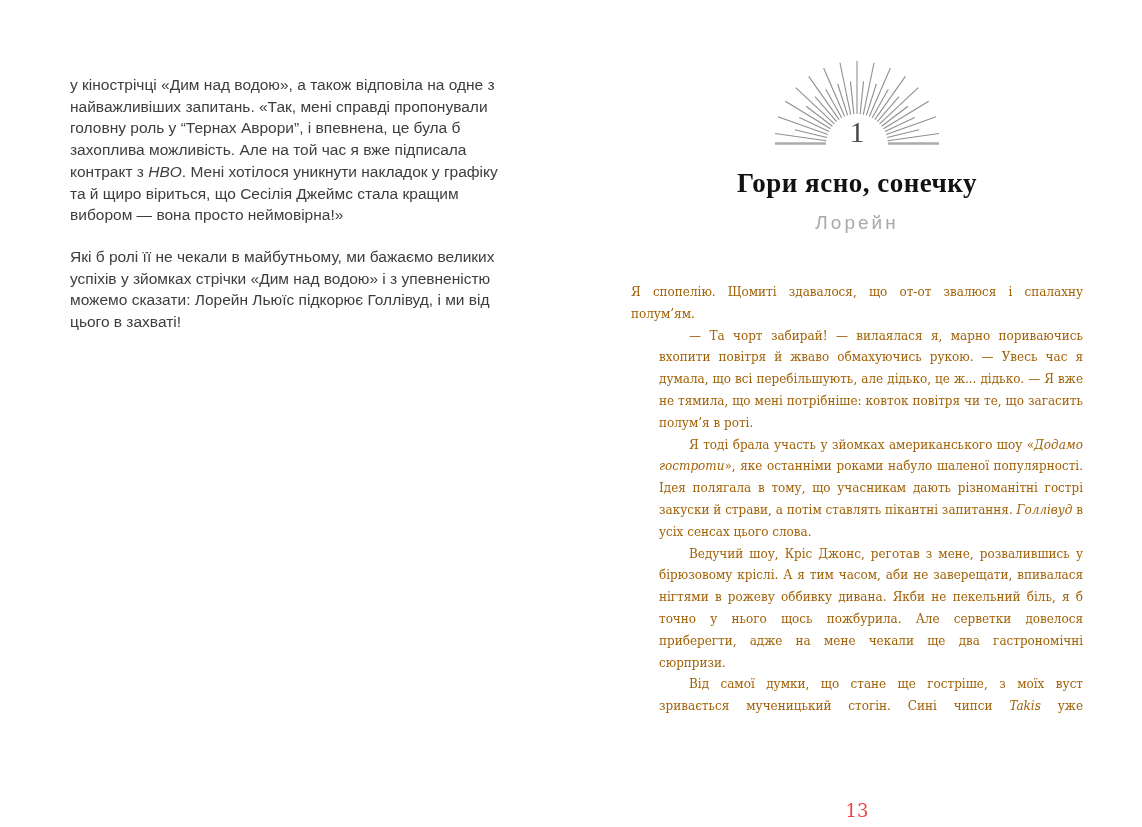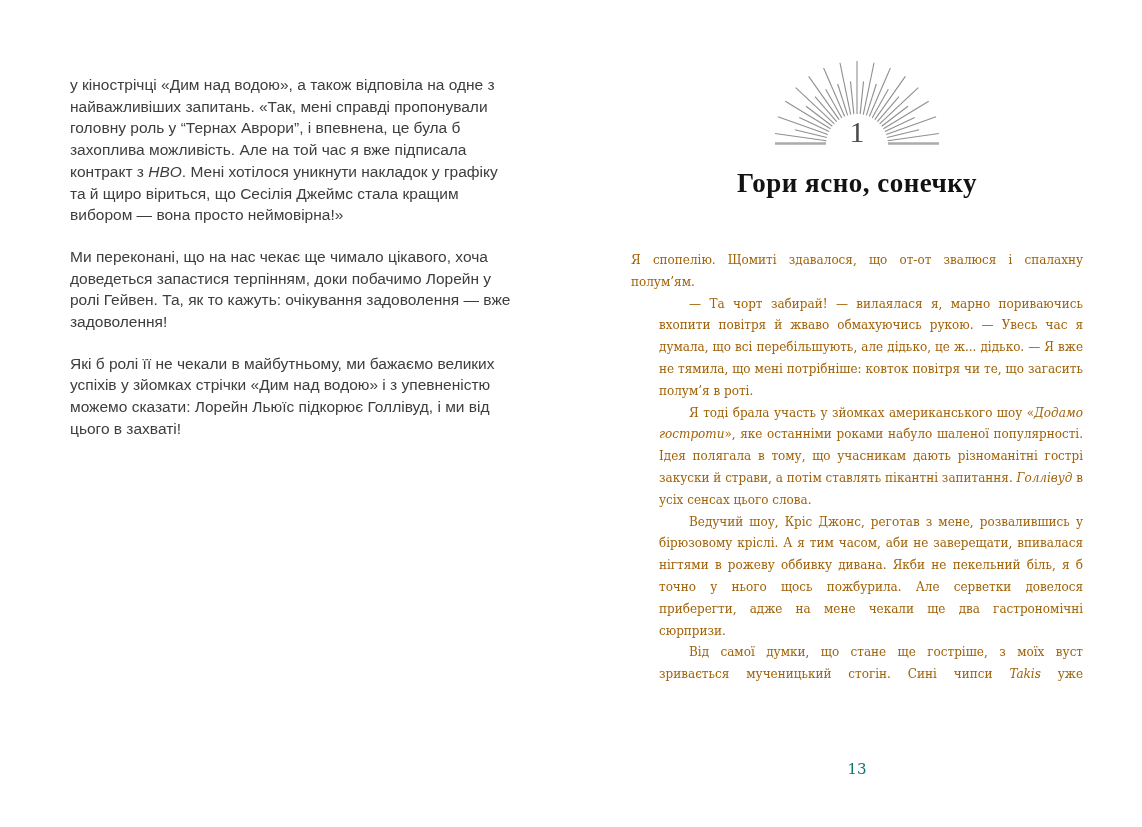--- a/index.html
+++ b/index.html
@@ -61,34 +61,33 @@
     font-size:12px;line-height:21.8px;
     color:#a16207;
     text-align:justify;
     hyphens:auto;
   }
   .chapter-body p{margin:0;}
   .chapter-body p.indent{text-indent:30px;margin-left:28px;}
   .chapter-body p.justify-last{text-align-last:justify;}
   .chapter-body i{font-style:italic;}
   .page-number{
-    position:absolute;top:704px;left:0;width:100%;
+    position:absolute;top:744px;left:0;width:100%;
     text-align:center;
     font-family:"DejaVu Serif","Liberation Serif",serif;
-    font-size:15px;color:#0f766e;
+    font-size:18px;color:#ef4444;
   }
 </style>
 </head>
 <body>
 
 <div class="book-spread">
 
   <div class="page-left">
       <p><span>у кінострічці «Дим над водою», а також відповіла на одне з найважливіших запитань. «Так, мені справді пропонували головну роль у “Тернах Аврори”, і впевнена, це була б захоплива можливість. Але на той час я вже підписала контракт з </span><i>HBO</i><span>. Мені хотілося уникнути накладок у графіку та й щиро віриться, що Сесілія Джеймс стала кращим вибором — вона просто неймовірна!»</span></p>
-      <p><span>Ми переконані, що на нас чекає ще чимало цікавого, хоча доведеться запастися терпінням, доки побачимо Лорейн у ролі Гейвен. Та, як то кажуть: очікування задоволення — вже задоволення!</span></p>
       <p><span>Які б ролі її не чекали в майбутньому, ми бажаємо великих успіхів у зйомках стрічки «Дим над водою» і з упевненістю можемо сказати: Лорейн Льюїс підкорює Голлівуд, і ми від цього в захваті!</span></p>
     </div>
 
   <div class="page-right">
 
     <div class="sunburst-wrap">
       <svg viewBox="-82 -88 164 92" xmlns="http://www.w3.org/2000/svg">
         <g id="sunburst-rays">
             <line x1="-30.70" y1="-4.31" x2="-83.18" y2="-11.69" class="ray"></line>
             <line x1="-30.10" y1="-7.42" x2="-62.14" y2="-15.33" class="ray"></line>
@@ -121,20 +120,21 @@
             <line x1="30.70" y1="-4.31" x2="83.18" y2="-11.69" class="ray"></line>
           </g>
         <line class="base" x1="-82" y1="-1.5" x2="-31" y2="-1.5"></line>
         <line class="base" x1="31" y1="-1.5" x2="82" y2="-1.5"></line>
         <text class="sunburst-number" x="0" y="-3" text-anchor="middle">1</text>
       </svg>
     </div>
 
     <h1 class="chapter-title">Гори ясно, сонечку</h1>
 
+    <div class="chapter-subtitle">Лорейн</div>
 
     <div class="chapter-body">
         <p><span>Я спопелію. Щомиті здавалося, що от-от звалюся і спалахну полум’ям.</span></p>
         <p class="indent"><span>— Та чорт забирай! — вилаялася я, марно пориваючись вхопити повітря й жваво обмахуючись рукою. — Увесь час я думала, що всі перебільшують, але дідько, це ж... дідько. — Я вже не тямила, що мені потрібніше: ковток повітря чи те, що загасить полум’я в роті.</span></p>
         <p class="indent"><span>Я тоді брала участь у зйомках американського шоу «</span><i>Додамо гостроти</i><span>», яке останніми роками набуло шаленої популярності. Ідея полягала в тому, що учасникам дають різноманітні гострі закуски й страви, а потім ставлять пікантні запитання. </span><i>Голлівуд</i><span> в усіх сенсах цього слова.</span></p>
         <p class="indent"><span>Ведучий шоу, Кріс Джонс, реготав з мене, розвалившись у бірюзовому кріслі. А я тим часом, аби не заверещати, впивалася нігтями в рожеву оббивку дивана. Якби не пекельний біль, я б точно у нього щось пожбурила. Але серветки довелося приберегти, адже на мене чекали ще два гастрономічні сюрпризи.</span></p>
         <p class="indent justify-last"><span>Від самої думки, що стане ще гостріше, з моїх вуст зривається мученицький стогін. Сині чипси </span><i>Takis</i><span> уже</span></p>
       </div>
 
     <div class="page-number">13</div>

